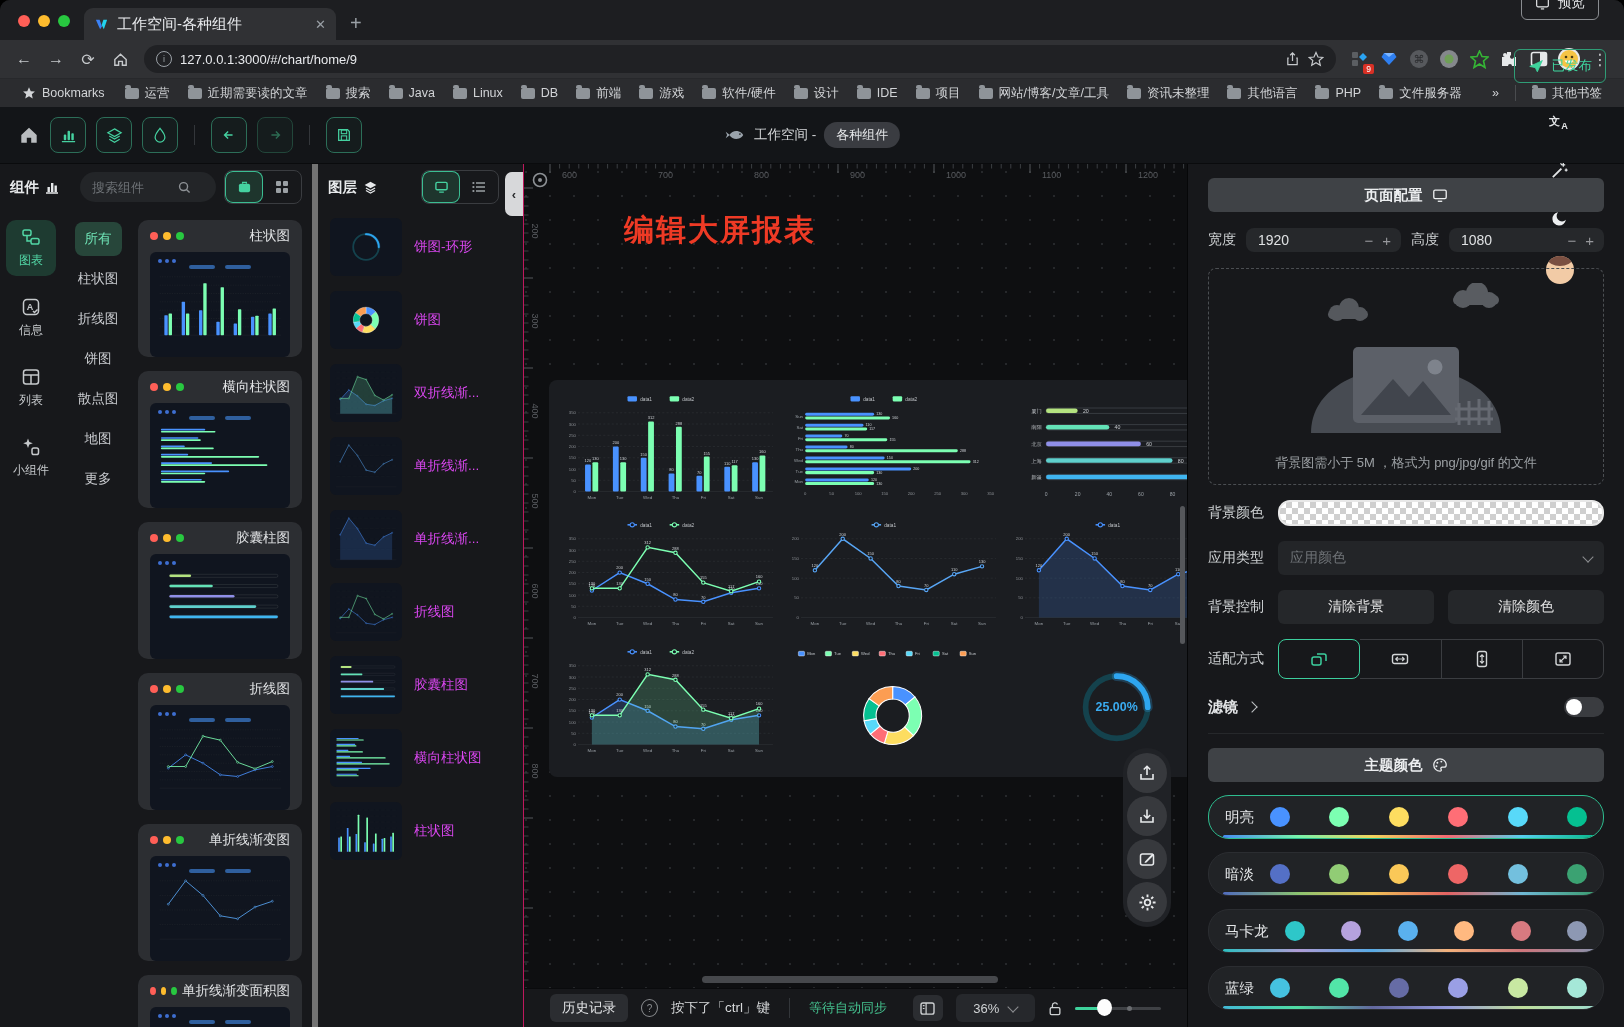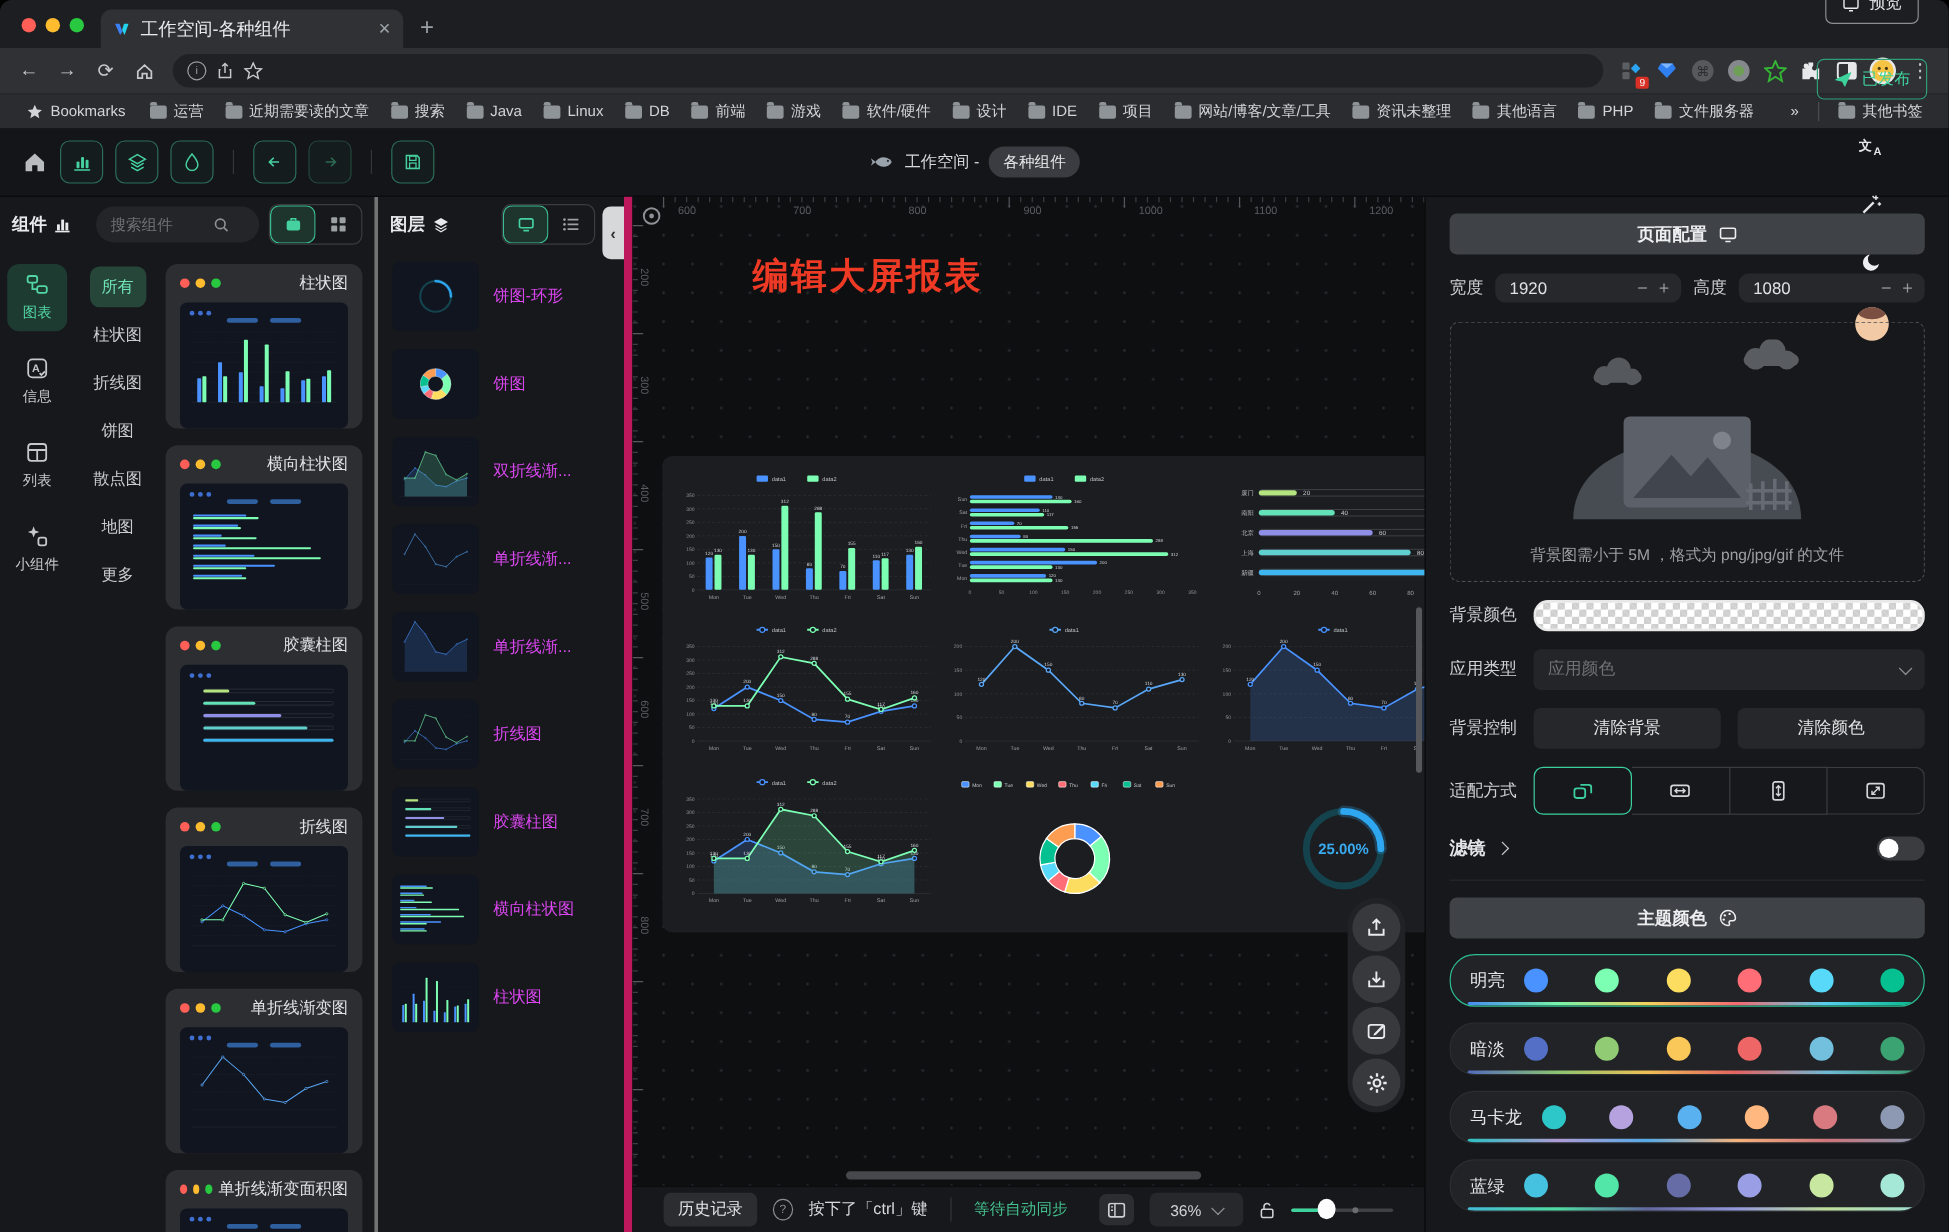--- a/index.html
+++ b/index.html
@@ -37,21 +37,21 @@
   .appbar-right{margin-left:auto;display:flex;align-items:center;gap:29px;flex-direction:column;}
   .btn-preview{display:flex;align-items:center;gap:8px;border:1px solid #8a8d91;border-radius:6px;color:#e8eaec;font-size:13.5px;padding:7px 13px;}
   .btn-publish{display:flex;align-items:center;gap:8px;border:1px solid #2f9d76;border-radius:6px;color:#3ed29c;font-size:13.5px;padding:7px 13px;}
   .hd-ic{color:#e3e5e7;font-size:15px;display:flex;align-items:center;}
   .avatar{width:28px;height:28px;border-radius:50%;background:#f2cba6;position:relative;overflow:hidden;flex:none;}
   .avatar:before{content:"";position:absolute;top:-3px;left:2px;right:2px;height:13px;background:#7a4f41;border-radius:50%;}
   
   .main{flex:1;display:flex;min-height:0;}
   .panel{background:#17181b;}
   
-  .comp{width:312px;border-right:3px solid #737373;display:flex;flex-direction:column;flex:none;}
+  .comp{width:312px;border-right:6px solid #737373;display:flex;flex-direction:column;flex:none;}
   .comp-head{height:46px;display:flex;align-items:center;padding:0 10px;gap:8px;flex:none;}
   .comp-title{color:#e7e9eb;font-size:14.5px;font-weight:bold;display:flex;gap:6px;align-items:center;}
   .search{margin-left:auto;width:116px;height:30px;background:#232528;border-radius:15px;display:flex;align-items:center;padding:0 10px;gap:6px;}
   .search input{background:none;border:none;outline:none;color:#cfd2d4;font-size:13px;width:78px;font-family:inherit;}
   .search input::placeholder{color:#6d7175;}
   .seg{display:flex;border:1px solid #3a3c40;border-radius:8px;overflow:hidden;height:32px;}
   .seg > div{width:38px;display:flex;align-items:center;justify-content:center;color:#9ba0a4;}
   .seg .on{background:#1e352d;color:#45d1a0;box-shadow:inset 0 0 0 1px #3bbd92;border-radius:8px;}
   .comp-body{flex:1;display:flex;min-height:0;}
   .rail{width:62px;flex:none;display:flex;flex-direction:column;align-items:center;padding-top:10px;gap:14px;}
@@ -65,21 +65,21 @@
   .card-head{height:32px;display:flex;align-items:center;padding:0 12px;gap:5px;}
   .dot{width:8px;height:8px;border-radius:50%;}
   .card-title{margin-left:auto;color:#e0e2e4;font-size:13.5px;white-space:nowrap;}
   .card-screen{height:98px;background:#10151f;border-radius:6px;margin:0 12px 12px;padding:5px 6px 2px;position:relative;}
   .mini-dots{display:flex;gap:3px;padding:2px 2px 1px;}
   .mini-dots i{width:4px;height:4px;border-radius:50%;background:#3e6ed0;}
   .mini-legend{display:flex;gap:10px;justify-content:center;padding:1px 0 2px;}
   .mini-legend i{width:26px;height:4px;border-radius:2px;background:#2f5f9e;}
   .card-screen .cchart{height:70px;}
   
-  .layers{width:205px;border-right:7px solid #be185d;display:flex;flex-direction:column;flex:none;position:relative;}
+  .layers{width:205px;border-right:1px solid #be185d;display:flex;flex-direction:column;flex:none;position:relative;}
   .layers-head{height:46px;display:flex;align-items:center;gap:8px;padding:0 10px;flex:none;}
   .layers-title{color:#e7e9eb;font-size:14.5px;font-weight:bold;display:flex;gap:6px;align-items:center;}
   .collapse{position:absolute;right:0;top:8px;width:18px;height:44px;background:#d7d8da;border-radius:7px 0 0 7px;display:flex;align-items:center;justify-content:center;color:#2a2c2e;font-size:13px;font-weight:bold;}
   .layer-list{flex:1;overflow:hidden;padding:8px 12px;}
   .layer-item{display:flex;align-items:center;gap:12px;margin-bottom:15px;}
   .thumb{width:64px;height:50px;background:#10151f;border-radius:6px;padding:4px;flex:none;}
   .layer-label{color:#d946ef;font-size:13.5px;white-space:nowrap;}
   
   .canvas{flex:1;position:relative;background:#0e0f11;min-width:0;overflow:hidden;
     background-image:radial-gradient(circle,#26282b 1px,transparent 1.3px);background-size:24px 24px;background-position:14px 20px;}
@@ -166,20 +166,21 @@
     <div class="nav-ic">←</div>
     <div class="nav-ic">→</div>
     <div class="nav-ic">⟳</div>
     <div class="nav-ic">
       <svg width="17" height="17" viewBox="0 0 18 18">
           <path d="M3 9 L9 3.5 L15 9 V15 H11 V11 H7 V15 H3 Z" fill="none" stroke="#c6c9cc" stroke-width="1.5"></path>
         </svg>
     </div>
     <div class="urlbar">
       <span class="url-info">i</span>
+      <span class="url-text">127.0.0.1:3000/#/chart/home/9</span>
       <svg width="15" height="16" viewBox="0 0 16 16">
           <path d="M4 7 H3 V14 H13 V7 H12 M8 1.5 V10 M5.5 4 L8 1.5 L10.5 4" fill="none" stroke="#c6c9cc" stroke-width="1.3"></path>
         </svg>
       <svg width="16" height="16" viewBox="0 0 16 16">
           <path d="M8 1.5 L10 6 L14.8 6.4 L11.2 9.5 L12.3 14.3 L8 11.7 L3.7 14.3 L4.8 9.5 L1.2 6.4 L6 6 Z" fill="none" stroke="#c6c9cc" stroke-width="1.2"></path>
         </svg>
     </div>
     <div class="ext">
       <svg width="18" height="18" viewBox="0 0 18 18">
           <rect x="2" y="2" width="6" height="6" rx="1" fill="#5b5e62"></rect>

